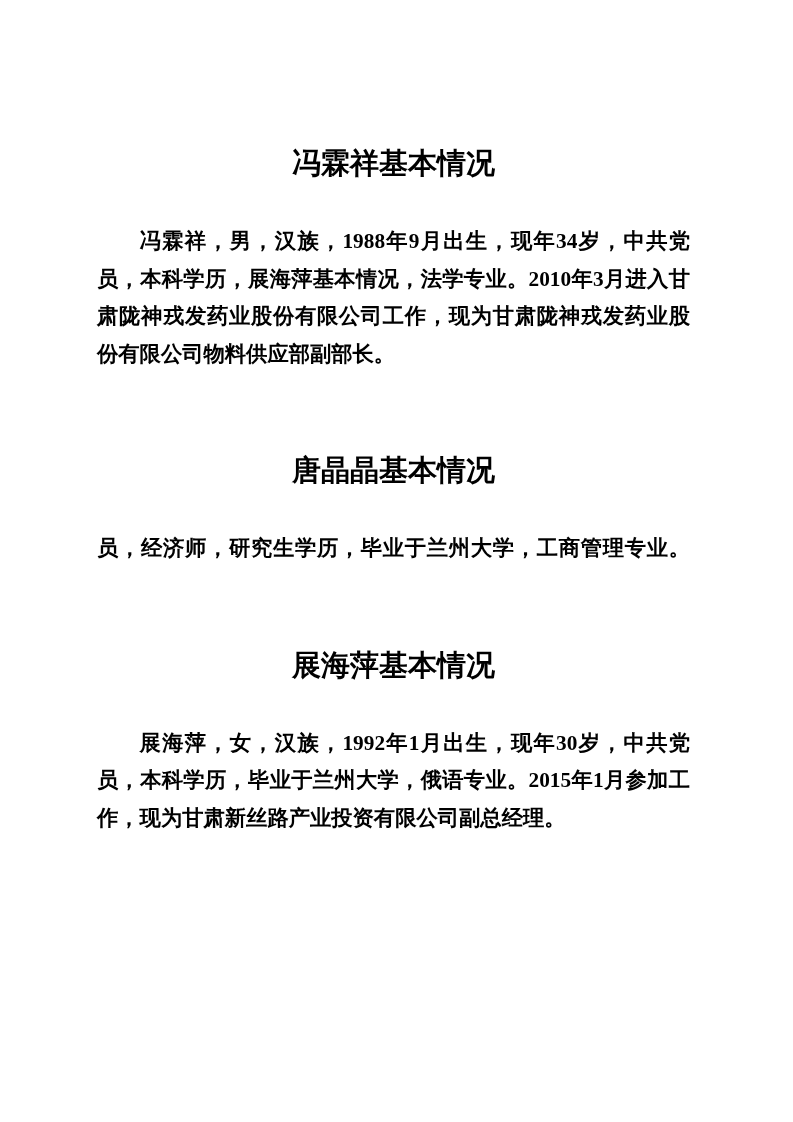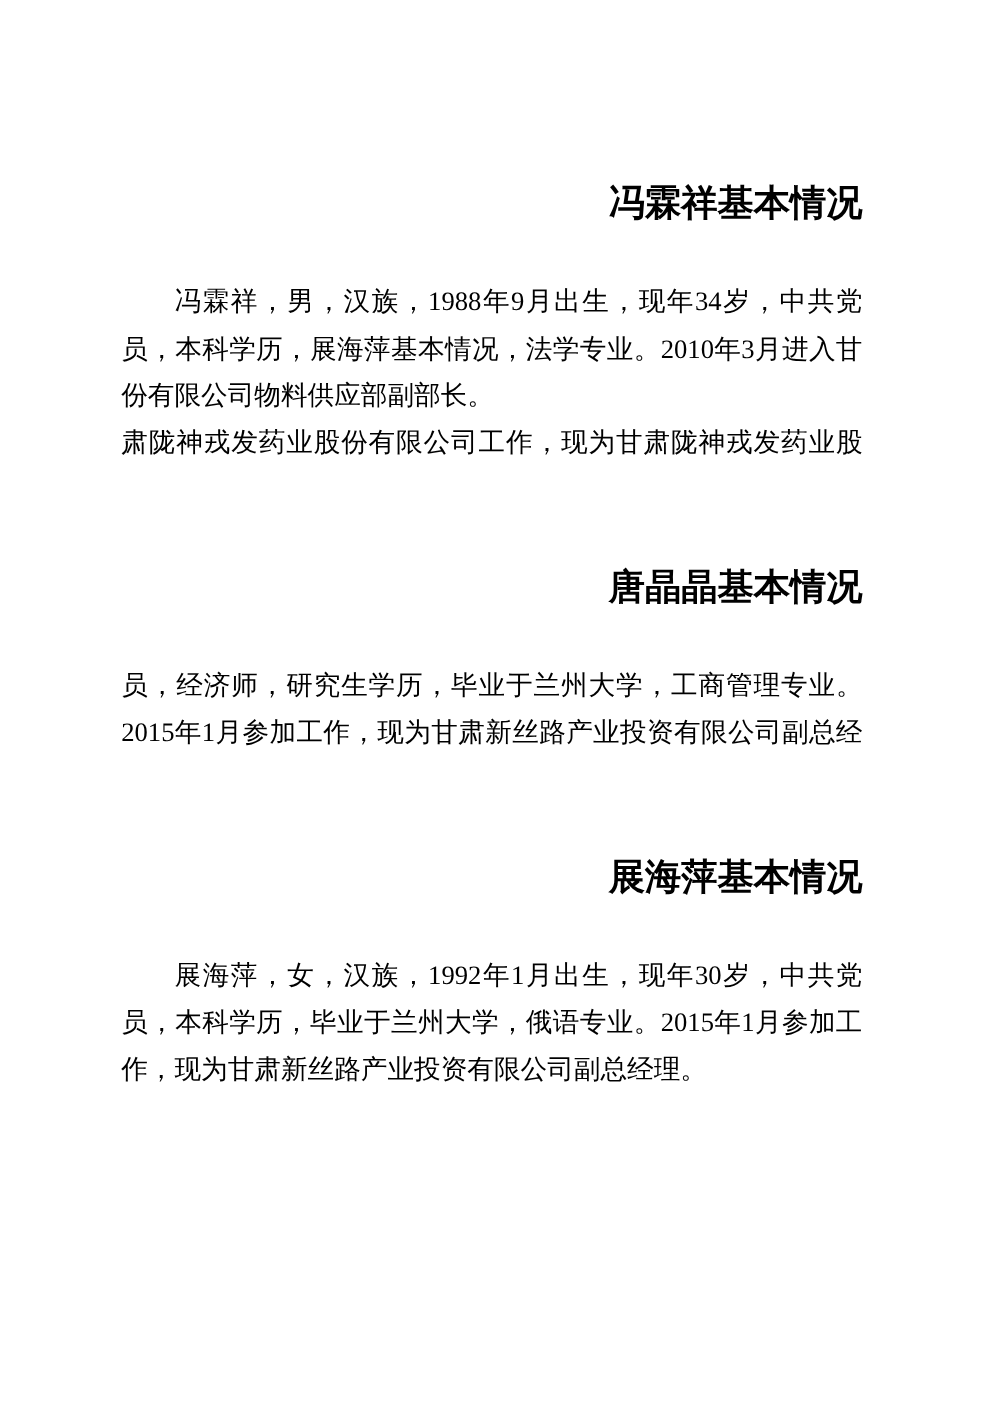--- a/index.html
+++ b/index.html
@@ -18,59 +18,59 @@
     padding: 0 103px 0 97px;
     overflow: hidden;
     font-family: "Liberation Serif", "DejaVu Serif", serif;
   }
   .section-title {
     margin: 0;
     font-family: "Liberation Sans", "DejaVu Sans", sans-serif;
     font-weight: 700;
     font-size: 29px;
     line-height: 38px;
-    text-align: right;
+    text-align: center;
     color: #000000;
   }
   .title-first { margin-top: 144px; }
   .title-next  { margin-top: 78px; }
   .para {
     margin: 41px 0 0 0;
     font-size: 21.3px;
     line-height: 37.5px;
     color: #000000;
   }
   .line {
     text-align: justify;
     text-align-last: justify;
     white-space: nowrap;
+    font-weight: bold;
   }
   .line.first { text-indent: 2em; }
   .line.last  { text-align-last: left; }
 </style>
 </head>
 <body>
 
 <div class="page">
 
   <div class="section">
     <h1 class="section-title title-first">冯霖祥基本情况</h1>
     <div class="para">
       <div class="line first">冯霖祥，男，汉族，1988年9月出生，现年34岁，中共党</div>
       <div class="line">员，本科学历，展海萍基本情况，法学专业。2010年3月进入甘</div>
+      <div class="line">肃陇神戎发药业股份有限公司工作，现为甘肃陇神戎发药业股</div>
       <div class="line last">份有限公司物料供应部副部长。</div>
-      <div class="line">肃陇神戎发药业股份有限公司工作，现为甘肃陇神戎发药业股</div>
     </div>
   </div>
 
   <div class="section">
     <h1 class="section-title title-next">唐晶晶基本情况</h1>
     <div class="para">
       <div class="line">员，经济师，研究生学历，毕业于兰州大学，工商管理专业。</div>
-      <div class="line">2015年1月参加工作，现为甘肃新丝路产业投资有限公司副总经</div>
     </div>
   </div>
 
   <div class="section">
     <h1 class="section-title title-next">展海萍基本情况</h1>
     <div class="para">
       <div class="line first">展海萍，女，汉族，1992年1月出生，现年30岁，中共党</div>
       <div class="line">员，本科学历，毕业于兰州大学，俄语专业。2015年1月参加工</div>
       <div class="line last">作，现为甘肃新丝路产业投资有限公司副总经理。</div>
     </div>

